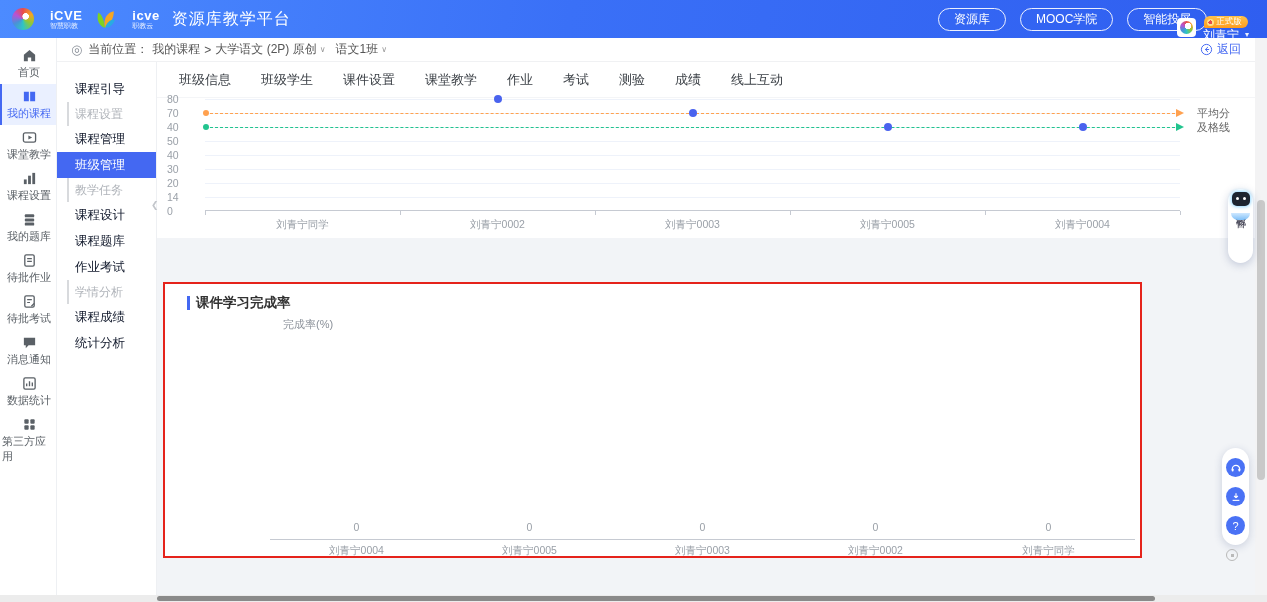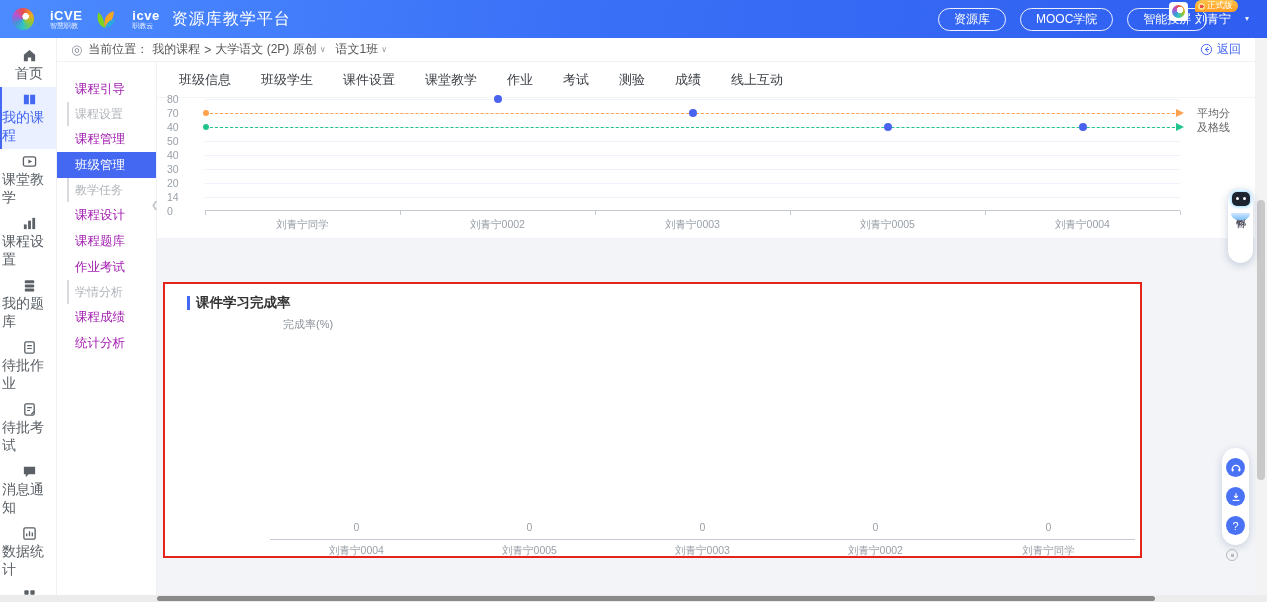--- a/index.html
+++ b/index.html
@@ -19,55 +19,55 @@
   .logo-txt .sml { font-size:7px; opacity:.9; }
   .logo2 { width:22px; height:22px; margin-left:12px; }
   .app-title { font-size:16px; margin-left:12px; letter-spacing:1px; }
   .center-nav { position:absolute; left:596px; top:0; height:38px; display:flex; align-items:center; gap:12px; }
   .nav-btn { display:flex; align-items:center; gap:4px; font-size:12px; padding:3px 8px; border-radius:3px; cursor:pointer; }
   .nav-btn.active { background:#fff; color:#3a6df6; }
   .nav-btn .nicon { width:12px; height:12px; display:inline-block; }
   .nav-sep { color:rgba(255,255,255,.55); font-size:11px; }
   .quick-links { position:absolute; left:938px; top:0; height:38px; display:flex; align-items:center; gap:14px; }
   .pill { border:1px solid rgba(255,255,255,.9); border-radius:12px; padding:2px 15px; font-size:12px; color:#fff; cursor:pointer; white-space:nowrap; }
-  .user-zone { position:absolute; right:18px; top:0; height:22px; display:flex; align-items:center; gap:7px; }
+  .user-zone { position:absolute; right:18px; top:16px; height:22px; display:flex; align-items:center; gap:7px;text-align:center; }
   .avatar { width:19px; height:19px; background:#fff; border-radius:4px; display:flex; align-items:center; justify-content:center; }
   .avatar .swirl { width:13px; height:13px; }
   .user-col { line-height:1.1; }
   .badge { display:inline-flex; align-items:center; gap:2px; background:linear-gradient(#ffc24a,#ff9c1f);
     border-radius:8px 8px 8px 2px; font-size:8.5px; color:#fff; padding:1px 6px 1px 3px; }
   .medal { width:7px; height:7px; border-radius:50%; background:radial-gradient(circle,#e84c4c 0 2px,#ffe08a 2px); }
-  .uname { font-size:12px; display:flex; align-items:center; gap:14px; }
+  .uname { font-size:12px; display:flex; align-items:center; gap:6px; }
   .caret { font-size:8px; opacity:.9; }
 
   
   .iconbar { position:absolute; left:0; top:38px; width:57px; bottom:7px; background:#fff;
     border-right:1px solid #eef0f3; z-index:10; padding-top:5px; }
   .side-item { display:flex; flex-direction:column; align-items:center; gap:2px; padding:5px 0 4px;
     color:#5a6066; cursor:pointer; border-left:2px solid transparent; }
   .side-item .icn { width:15px; height:15px; }
-  .side-item .lbl { font-size:14px; }
+  .side-item .lbl { font-size:11px; }
   .side-item.active { color:#4468f2; background:#eaf0ff; border-left-color:#4468f2; }
   svg { fill:currentColor; display:block; width:100%; height:100%; }
 
   
   .crumb { position:absolute; left:57px; top:38px; width:1198px; height:24px; background:#fff;
     border-bottom:1px solid #f0f1f3; display:flex; align-items:center; padding:0 14px;
     font-size:12px; color:#555; z-index:9; }
   .crumb .loc { color:#8a9099; font-size:13px; margin-right:6px; }
   .crumb .seg { margin-right:4px; }
   .crumb .drop { display:flex; align-items:center; gap:3px; margin-right:10px; cursor:pointer; }
   .crumb .dn { font-size:8px; color:#999; }
   .back { margin-left:auto; color:#4468f2; display:flex; align-items:center; gap:4px; cursor:pointer; }
   .back .bicon { width:13px; height:13px; }
 
   
   .submenu { position:absolute; left:57px; top:62px; width:100px; bottom:7px; background:#fff;
     border-right:1px solid #eef0f3; z-index:8; padding-top:14px; font-size:12.5px; }
-  .sm-item { height:26px; line-height:26px; padding-left:18px; color:#a21caf; cursor:pointer; white-space:nowrap; }
+  .sm-item { height:26px; line-height:26px; padding-left:18px; color:#0f172a; cursor:pointer; white-space:nowrap; }
   .sm-item.active { background:#4468f2; color:#fff; }
   .sm-section { height:24px; line-height:24px; margin-left:10px; padding-left:6px; color:#b0b4ba;
     border-left:2px solid #d8dadd; font-size:12px; white-space:nowrap; }
   .collapse { position:absolute; left:151px; top:200px; color:#c3c6cb; font-size:9px; cursor:pointer; z-index:9; }
 
   
   .main { position:absolute; left:157px; top:62px; width:1098px; height:533px; background:#f2f4f7; overflow:hidden; }
   .card1 { position:absolute; left:0; top:0; width:1098px; height:176px; background:#fff; }
   .tabs { display:flex; gap:30px; padding:9px 0 8px 22px; font-size:13px; color:#3a3f45; border-bottom:1px solid #f4f5f7; }
   .tab { cursor:pointer; white-space:nowrap; }

